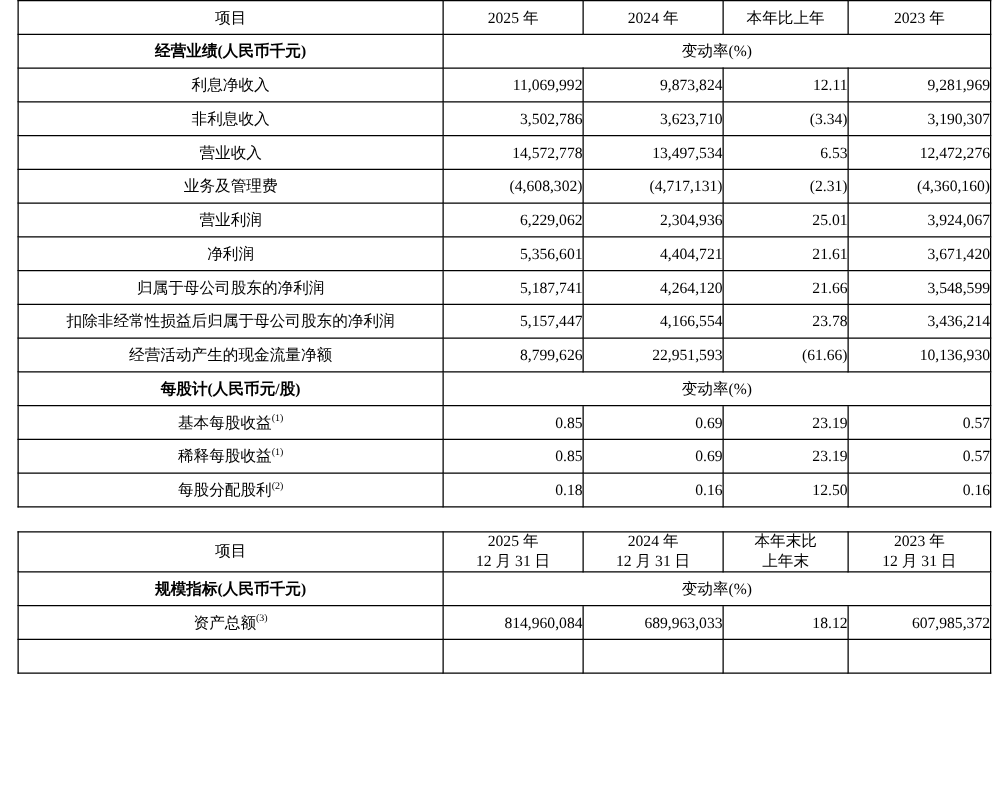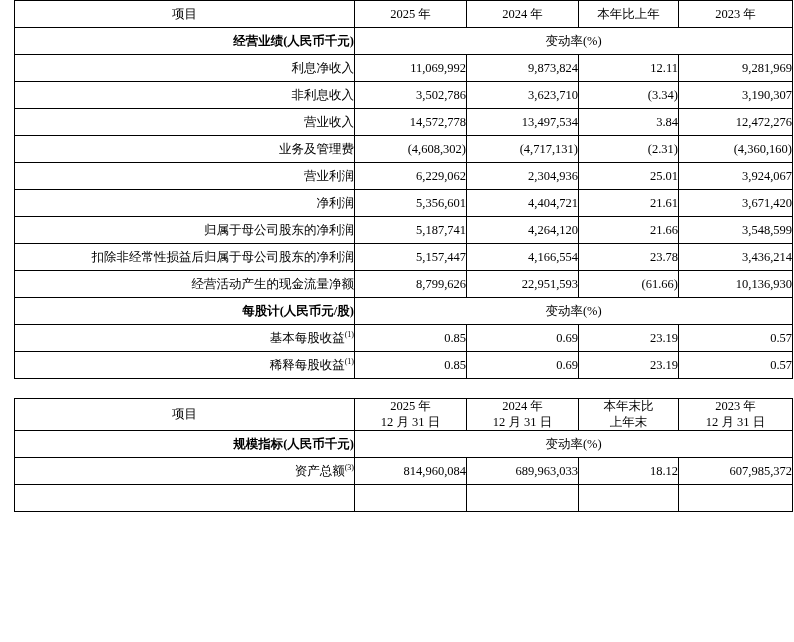--- a/index.html
+++ b/index.html
@@ -45,21 +45,21 @@
     font-size: 12.5px;
   }
   .hdr2 {
     text-align: center;
     font-weight: bold;
     font-size: 12.5px;
     line-height: 1.25;
     height: 44px;
   }
   .label {
-    text-align: right;
+    text-align: center;
     padding-left: 8px;
   }
   .label.bold {
     font-weight: bold;
   }
   .num {
     text-align: right;
     padding-right: 10px;
   }
   .section-rate {
@@ -115,21 +115,21 @@
         <td class="label">非利息收入</td>
         <td class="num">3,502,786</td>
         <td class="num">3,623,710</td>
         <td class="num">(3.34)</td>
         <td class="num">3,190,307</td>
       </tr>
       <tr>
         <td class="label">营业收入</td>
         <td class="num">14,572,778</td>
         <td class="num">13,497,534</td>
-        <td class="num">3.84</td>
+        <td class="num">6.53</td>
         <td class="num">12,472,276</td>
       </tr>
       <tr>
         <td class="label">业务及管理费</td>
         <td class="num">(4,608,302)</td>
         <td class="num">(4,717,131)</td>
         <td class="num">(2.31)</td>
         <td class="num">(4,360,160)</td>
       </tr>
       <tr>
@@ -179,20 +179,27 @@
         <td class="num">0.69</td>
         <td class="num">23.19</td>
         <td class="num">0.57</td>
       </tr>
       <tr>
         <td class="label"><span>稀释每股收益</span><sup>(1)</sup></td>
         <td class="num">0.85</td>
         <td class="num">0.69</td>
         <td class="num">23.19</td>
         <td class="num">0.57</td>
+      </tr>
+      <tr>
+        <td class="label"><span>每股分配股利</span><sup>(2)</sup></td>
+        <td class="num">0.18</td>
+        <td class="num">0.16</td>
+        <td class="num">12.50</td>
+        <td class="num">0.16</td>
       </tr>
     </tbody>
   </table>
 
   <div class="tbl2-wrap">
     <table class="fin">
       <colgroup>
         <col class="c-item">
           <col class="c-num">
           <col class="c-num">

